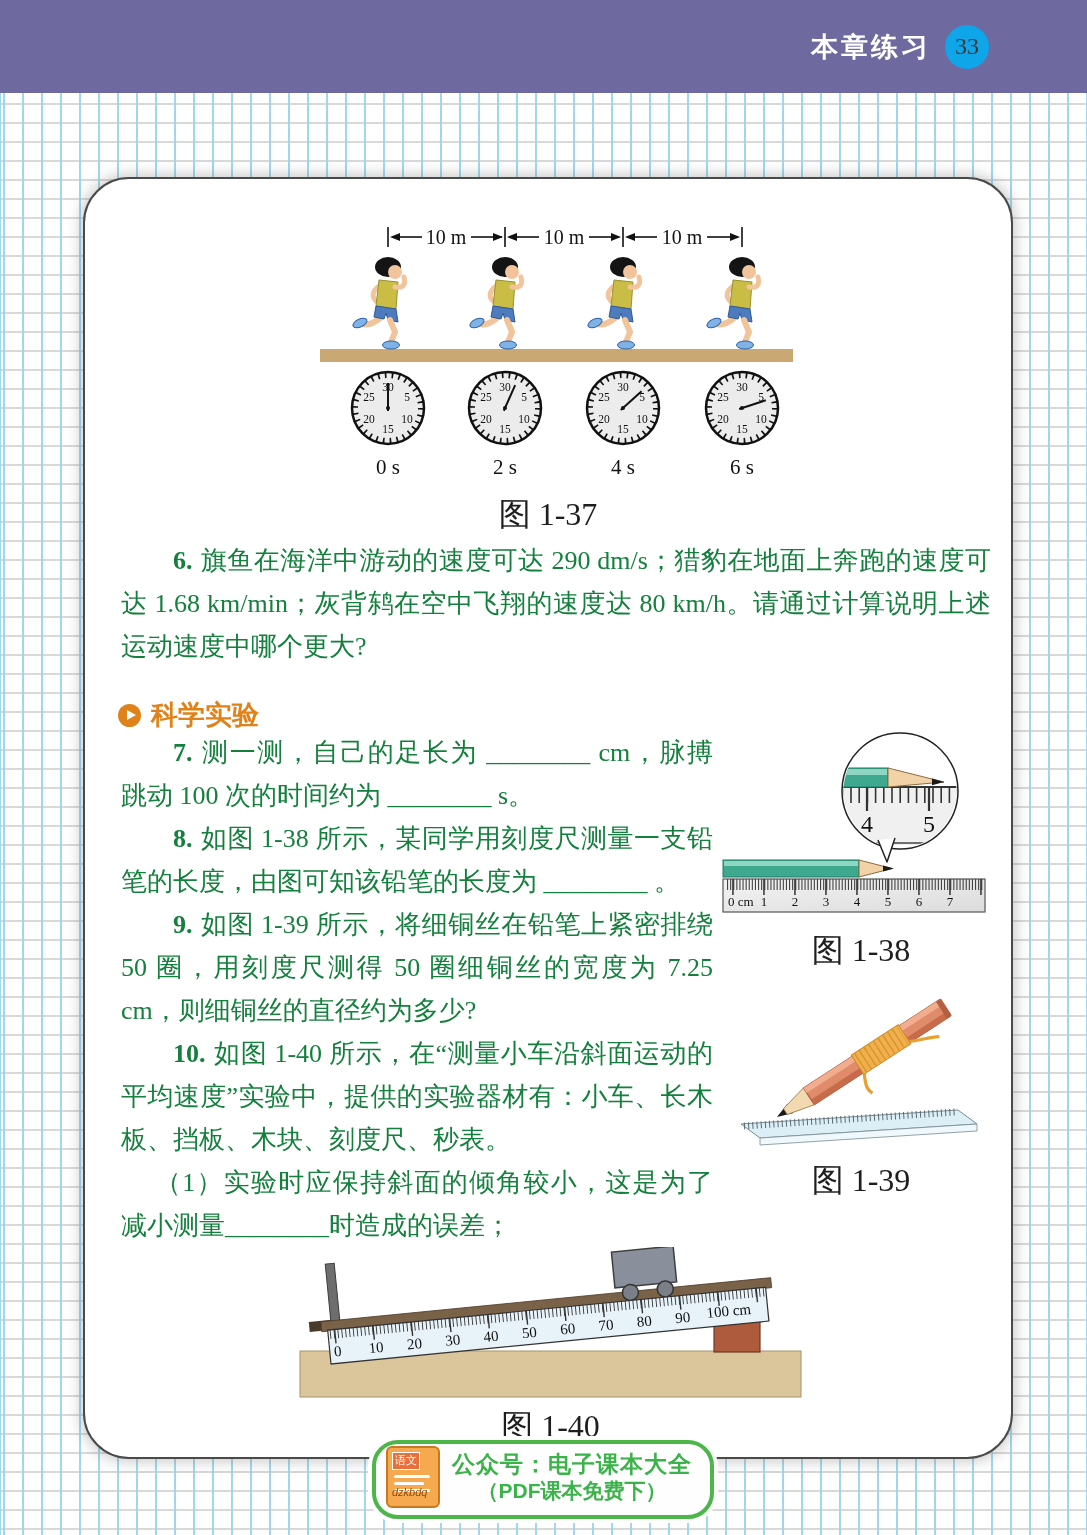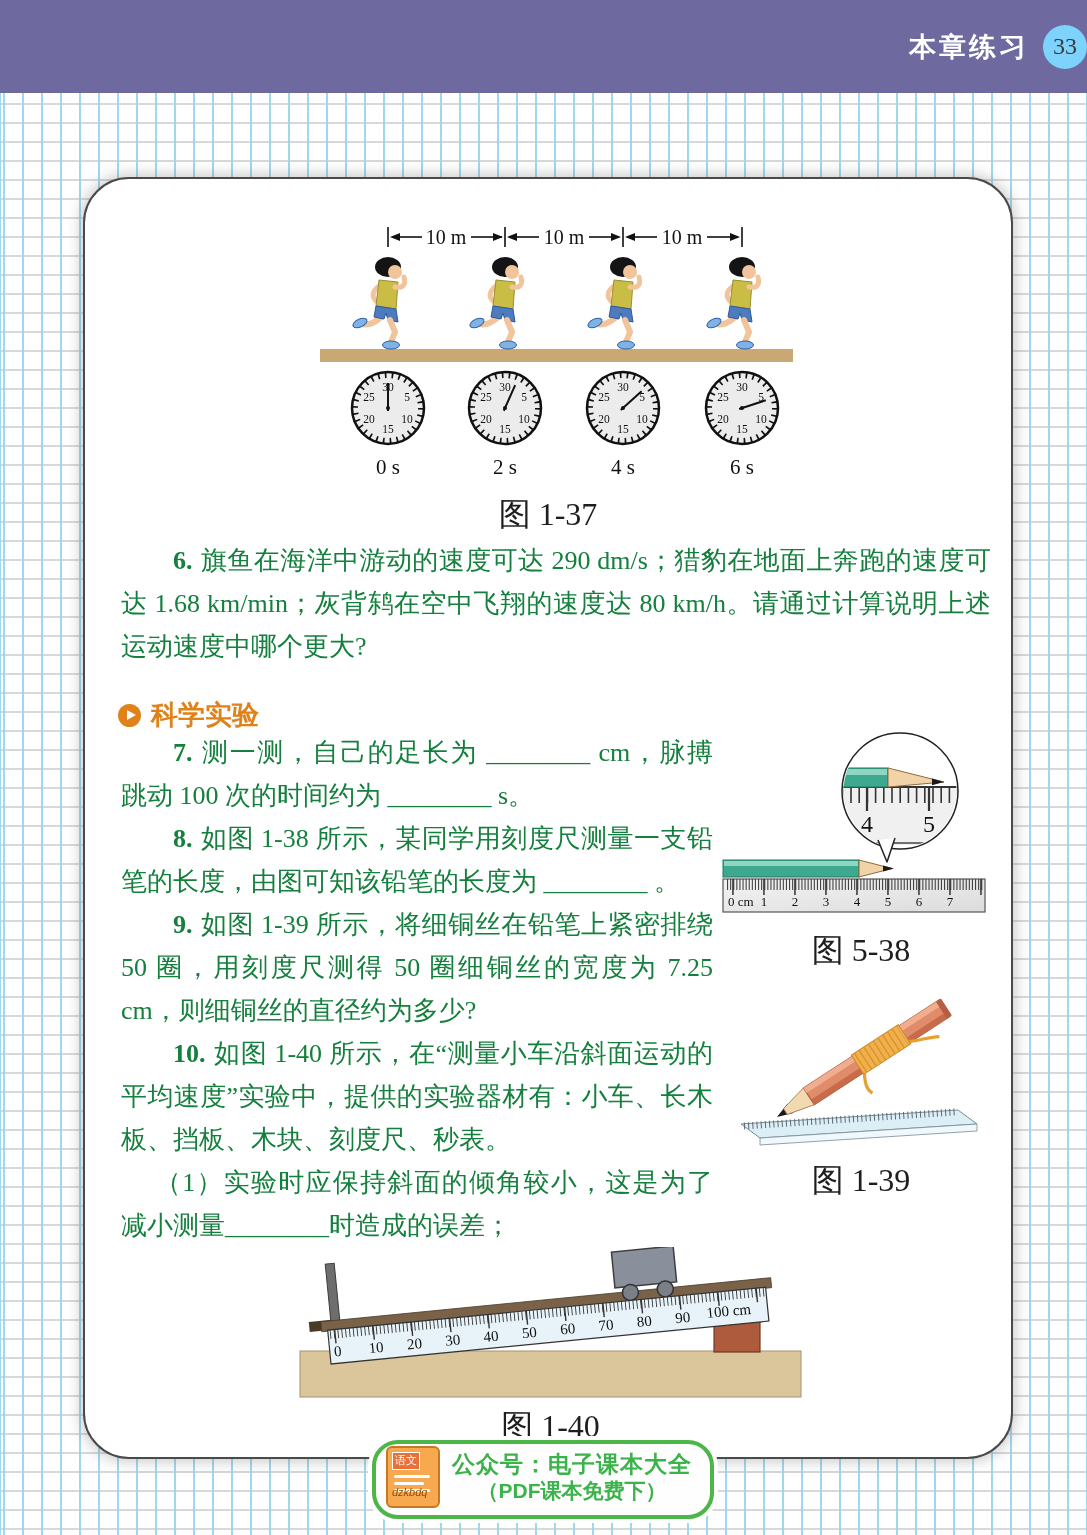--- a/index.html
+++ b/index.html
@@ -8,25 +8,25 @@
     background-image:
       repeating-linear-gradient(to right, rgba(153,214,238,.95) 0 2px, transparent 2px 19px),
       repeating-linear-gradient(to bottom, rgba(185,185,185,.55) 0 2px, transparent 2px 19px);
     background-color:#ffffff;
     background-position:3px 8px;
     font-family:"Liberation Serif","DejaVu Serif",serif;
   }
   .header-bar{
     position:absolute;left:0;top:0;width:100%;height:93px;
     background:#6E6AA0;display:flex;align-items:center;justify-content:flex-end;
-    box-sizing:border-box;gap:14px;
+    padding-right:98px;box-sizing:border-box;gap:14px;
   }
   .header-title{color:#fff;font-size:27px;font-weight:600;letter-spacing:3px;}
   .page-circle{
-    width:44px;height:44px;border-radius:50%;background:#7dd3fc;color:#3a3a3a;
+    width:44px;height:44px;border-radius:50%;background:#0ea5e9;color:#3a3a3a;
     font-size:24px;display:flex;align-items:center;justify-content:center;
   }
   .card{
     position:absolute;left:83px;top:177px;width:926px;height:1278px;
     background:#fff;border:2px solid #4a4a4a;border-radius:46px;
     box-shadow:0 0 14px 3px rgba(110,110,110,.35);
   }
   .caption{font-size:32px;color:#1e1e1e;text-align:center;}
   .fig137{position:absolute;left:218px;top:42px;width:490px;}
   .fig137 .caption{margin-top:6px;}
@@ -246,21 +246,21 @@
             <rect x="125" y="39" width="48" height="19" fill="#3FA98F" stroke="#1d7a63" stroke-width="1"></rect>
             <rect x="126" y="40" width="46" height="6" fill="#8FD6C2"></rect>
             <polygon points="173,39 173,58 229,53" fill="#F2D3A7" stroke="#8a6b3f" stroke-width="1"></polygon>
             <polygon points="217,49.5 229,53 217,56.3" fill="#1a1a1a"></polygon>
             <text x="152" y="103" font-size="24" text-anchor="middle">4</text>
             <text x="214" y="103" font-size="24" text-anchor="middle">5</text>
           </g>
           <path d="M163,111 L172,133 L180,109" fill="#fff" stroke="#222" stroke-width="1.5" stroke-linejoin="round"></path>
         </g>
       </svg>
-      <div class="caption">图 5-38</div>
+      <div class="caption">图 1-38</div>
     </div>
 
     <div class="fig139">
       <svg width="290" height="182" viewBox="0 0 290 182">
 
         <g transform="translate(62,148) rotate(-33)">
           <polygon points="0,0 16,-5.5 16,5.5" fill="#1a1a1a"></polygon>
           <polygon points="10,-3.5 38,-10 38,10 10,3.5" fill="#F2D9B0" stroke="#9b7b4b" stroke-width="0.8"></polygon>
           <rect x="38" y="-10" width="162" height="20" fill="#E08B6A" stroke="#a85a3d" stroke-width="1"></rect>
           <rect x="38" y="-10" width="162" height="6" fill="#F2AD8F"></rect>

